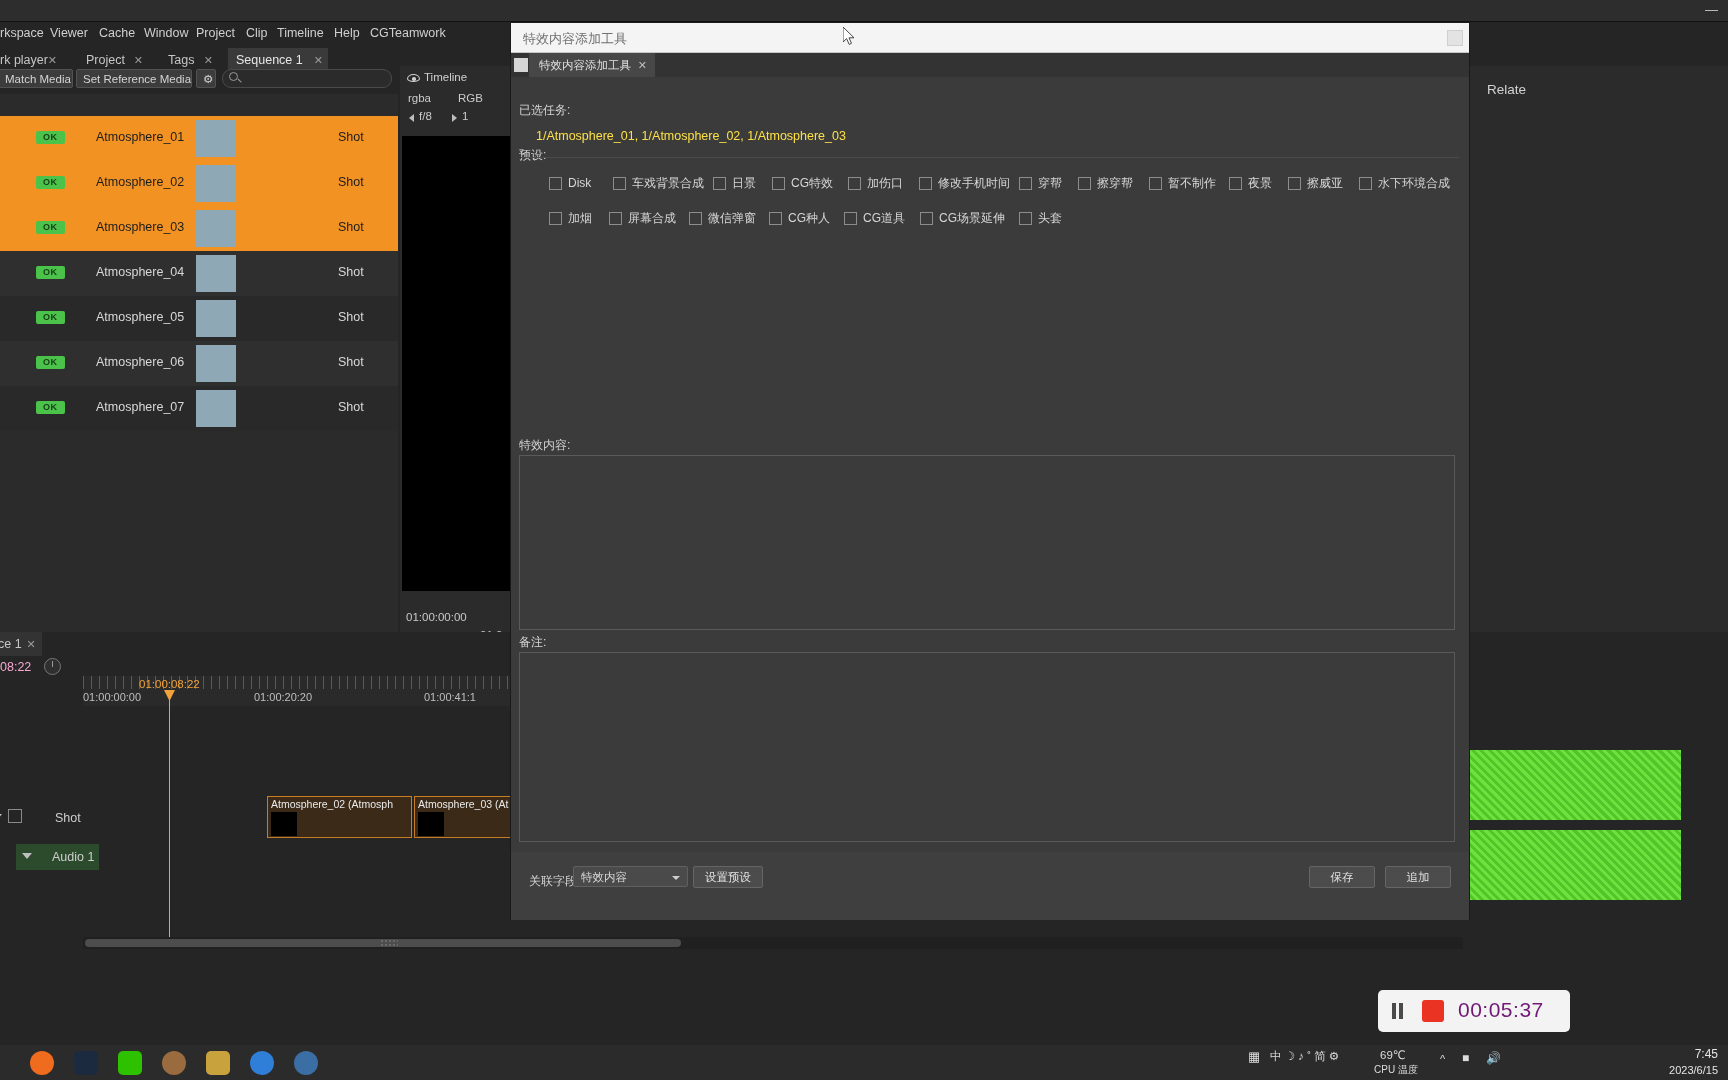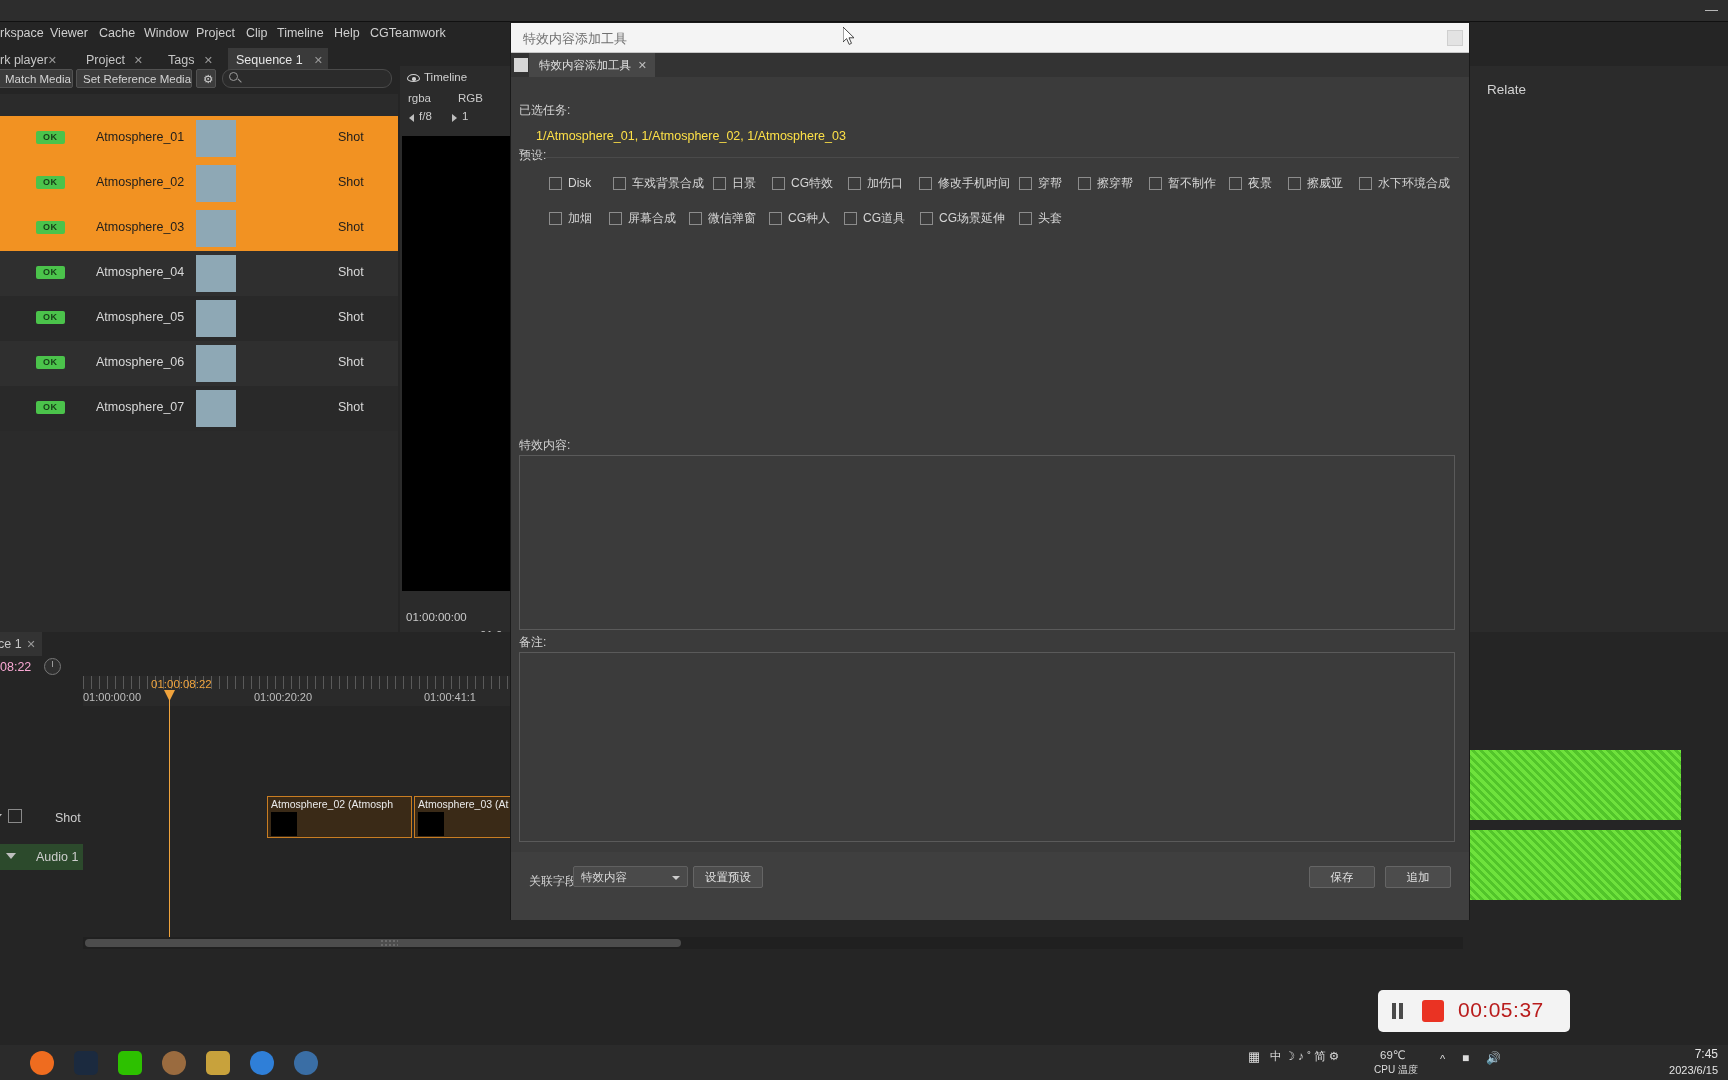--- a/index.html
+++ b/index.html
@@ -124,39 +124,39 @@
     border: 1.5px solid #777; border-radius: 50%; background: #2f2f2f;
   }
   .tl-knob:after { content:""; position:absolute; left:6.5px; top:1.5px; width:1.5px; height:6px; background:#9a9a9a; }
 
   .ruler { position: absolute; left: 83px; top: 44px; width: 1380px; height: 30px; background: #2a2a2a; }
   .ruler .ticks { position: absolute; left: 0; top: 0; width: 1380px; height: 13px;
     background-image: repeating-linear-gradient(to right, #5a5a5a 0 1px, transparent 1px 8px);
   }
   .ruler .lbl { position: absolute; top: 15px; color: #bfbfbf; font-size: 11px; }
   .playhead-label {
-    position: absolute; left: 139px; top: 46px; color: #f0a33c; font-size: 11.5px; padding-left: 12px;
+    position: absolute; left: 139px; top: 46px; color: #f0a33c; font-size: 11.5px;
   }
   .playhead {
     position: absolute; left: 169px; top: 58px; width: 1px; height: 250px; background: #f0a33c;
   }
   .playhead .head {
     position: absolute; left: -5px; top: 0; width: 11px; height: 11px; background: #f0a33c;
     clip-path: polygon(0 0, 100% 0, 50% 100%);
   }
 
   .track-head { position: absolute; left: 0; width: 83px; }
   .track-lbl { position: absolute; color: #cecece; font-size: 12.5px; }
   .tl-clip {
     position: absolute; height: 42px; background: #3a2a17; border: 1px solid #c97d22;
     overflow: hidden;
   }
   .tl-clip .name { position: absolute; left: 3px; top: 1px; color: #eaeaea; font-size: 10.5px; white-space: nowrap; }
   .tl-clip .thumb { position: absolute; left: 3px; top: 15px; width: 26px; height: 24px; background: #000; }
-  .audio-row { position: absolute; left: 0; width: 83px; height: 26px; background: #2c4a2c; }
+  .audio-row { position: absolute; left: 16px; width: 83px; height: 26px; background: #2c4a2c; }
   .audio-caret { position:absolute; left:6px; top:9px; width:0;height:0; border-left:5px solid transparent;border-right:5px solid transparent;border-top:6px solid #bfbfbf; }
 
   .green-clip { position: absolute; left: 1451px; width: 230px; height: 70px;
     background: repeating-linear-gradient(45deg, #6ee23c 0 3px, #52c52a 3px 6px); }
 
   .tl-hscroll { position: absolute; left: 83px; top: 305px; width: 1380px; height: 12px; background: #202020; }
   .tl-hscroll .thumb { position: absolute; left: 2px; top: 2px; width: 596px; height: 8px; background: #4d4d4d; border-radius: 4px; }
   .tl-grip { position: absolute; left: 380px; top: 307px; width: 18px; height: 8px;
      background-image: radial-gradient(#6a6a6a 40%, transparent 41%); background-size: 4px 4px; }
 
@@ -169,21 +169,21 @@
   
   .recorder {
     position: absolute; left: 1378px; top: 990px; width: 192px; height: 42px;
     background: #f3f3f3; border-radius: 5px;
   }
   .rec-pause { position: absolute; left: 14px; top: 13px; width: 12px; height: 16px; }
   .rec-pause i { position: absolute; top: 0; width: 4px; height: 16px; background: #4a4a4a; }
   .rec-pause i:nth-child(1) { left: 0; }
   .rec-pause i:nth-child(2) { left: 7px; }
   .rec-stop { position: absolute; left: 44px; top: 10px; width: 22px; height: 22px; background: #ea3323; border-radius: 3px; }
-  .rec-time { position: absolute; left: 80px; top: 8px; color: #b91c1c; font-size: 21px; font-family: "Liberation Sans", sans-serif; letter-spacing: .5px; }
+  .rec-time { position: absolute; left: 80px; top: 8px; color: #701a75; font-size: 21px; font-family: "Liberation Sans", sans-serif; letter-spacing: .5px; }
 
   
   .taskbar { position: absolute; left: 0; top: 1045px; width: 1728px; height: 35px; background: #2b2b2b; }
   .tb-icon { position: absolute; top: 6px; width: 24px; height: 24px; border-radius: 5px; }
   .tb-right { position: absolute; top: 4px; color: #dcdcdc; font-size: 11.5px; white-space: nowrap; }
   .tb-clock { position: absolute; right: 10px; top: 3px; color: #e4e4e4; font-size: 12px; text-align: right; line-height: 14px; }
 
   
   .dlg {
     position: absolute; left: 510px; top: 22px; width: 960px; height: 898px;

